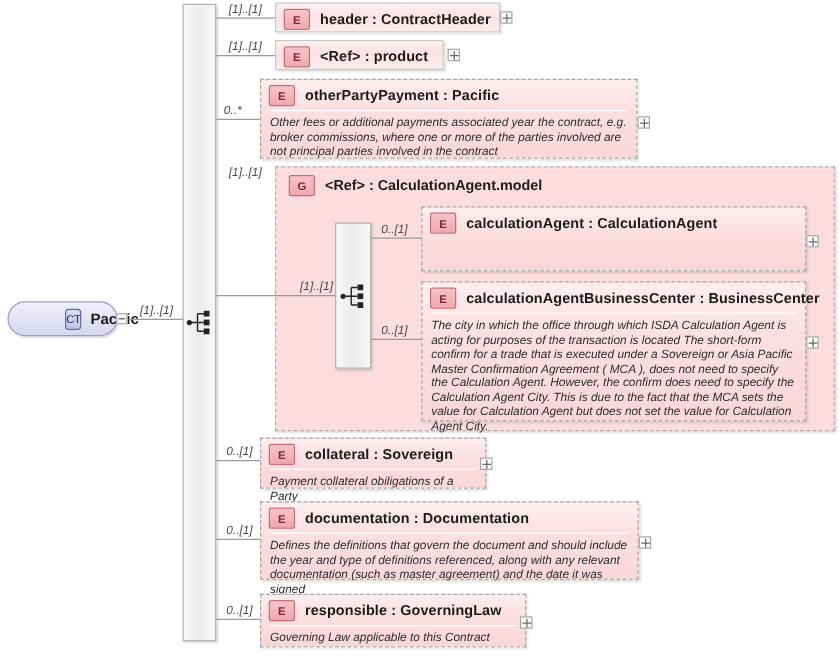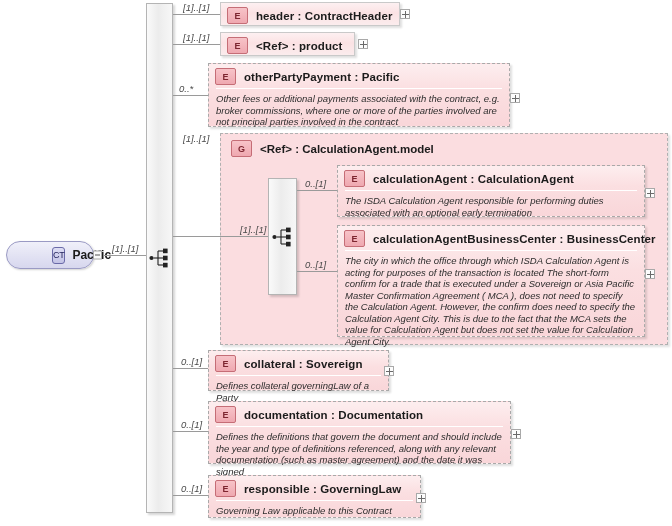--- a/index.html
+++ b/index.html
@@ -195,21 +195,21 @@
   </div>
   <div class="plus" style="left:358px;top:39px;"></div>
 
   <div class="hline" style="left:173px;top:95px;width:37px;"></div>
   <div class="card" style="left:179px;top:83px;">0..*</div>
   <div class="node dashed" style="left:208px;top:63px;width:302px;height:64px;">
     <div class="node-head">
       <span class="e-badge">E</span>
       <span class="node-title">otherPartyPayment : Pacific</span>
     </div>
-    <div class="node-doc">Other fees or additional payments associated with the contract, e.g. broker commissions, where one or more of the parties involved are not principal parties involved in the contract</div>
+    <div class="node-doc">Other fees or additional payments associated year the contract, e.g. broker commissions, where one or more of the parties involved are not principal parties involved in the contract</div>
   </div>
   <div class="plus" style="left:510px;top:93px;"></div>
 
   <div class="hline" style="left:173px;top:236px;width:47px;"></div>
   <div class="card" style="left:183px;top:133px;">[1]..[1]</div>
 
   <div class="group-box" style="left:220px;top:133px;width:448px;height:212px;">
     <div class="group-head">
       <span class="g-badge">G</span>
       <span class="group-title">&lt;Ref&gt;      : CalculationAgent.model</span>
@@ -233,21 +233,20 @@
     </svg>
   </div>
 
   <div class="hline" style="left:297px;top:190px;width:41px;"></div>
   <div class="card" style="left:305px;top:178px;">0..[1]</div>
   <div class="node dashed" style="left:337px;top:165px;width:308px;height:52px;">
     <div class="node-head">
       <span class="e-badge">E</span>
       <span class="node-title">calculationAgent : CalculationAgent</span>
     </div>
-    <div class="node-doc">The ISDA Calculation Agent responsible for performing duties associated with an optional early termination</div>
   </div>
   <div class="plus" style="left:645px;top:188px;"></div>
 
   <div class="hline" style="left:297px;top:271px;width:41px;"></div>
   <div class="card" style="left:305px;top:259px;">0..[1]</div>
   <div class="node dashed" style="left:337px;top:225px;width:308px;height:112px;">
     <div class="node-head">
       <span class="e-badge">E</span>
       <span class="node-title">calculationAgentBusinessCenter : BusinessCenter</span>
     </div>
@@ -255,21 +254,21 @@
   </div>
   <div class="plus" style="left:645px;top:269px;"></div>
 
   <div class="hline" style="left:173px;top:368px;width:37px;"></div>
   <div class="card" style="left:181px;top:356px;">0..[1]</div>
   <div class="node dashed" style="left:208px;top:350px;width:181px;height:41px;">
     <div class="node-head">
       <span class="e-badge">E</span>
       <span class="node-title">collateral : Sovereign</span>
     </div>
-    <div class="node-doc">Defines collateral governingLaw of a Party</div>
+    <div class="node-doc">Payment collateral obiligations of a Party</div>
   </div>
   <div class="plus" style="left:384px;top:366px;"></div>
 
   <div class="hline" style="left:173px;top:431px;width:37px;"></div>
   <div class="card" style="left:181px;top:419px;">0..[1]</div>
   <div class="node dashed" style="left:208px;top:401px;width:303px;height:63px;">
     <div class="node-head">
       <span class="e-badge">E</span>
       <span class="node-title">documentation : Documentation</span>
     </div>

